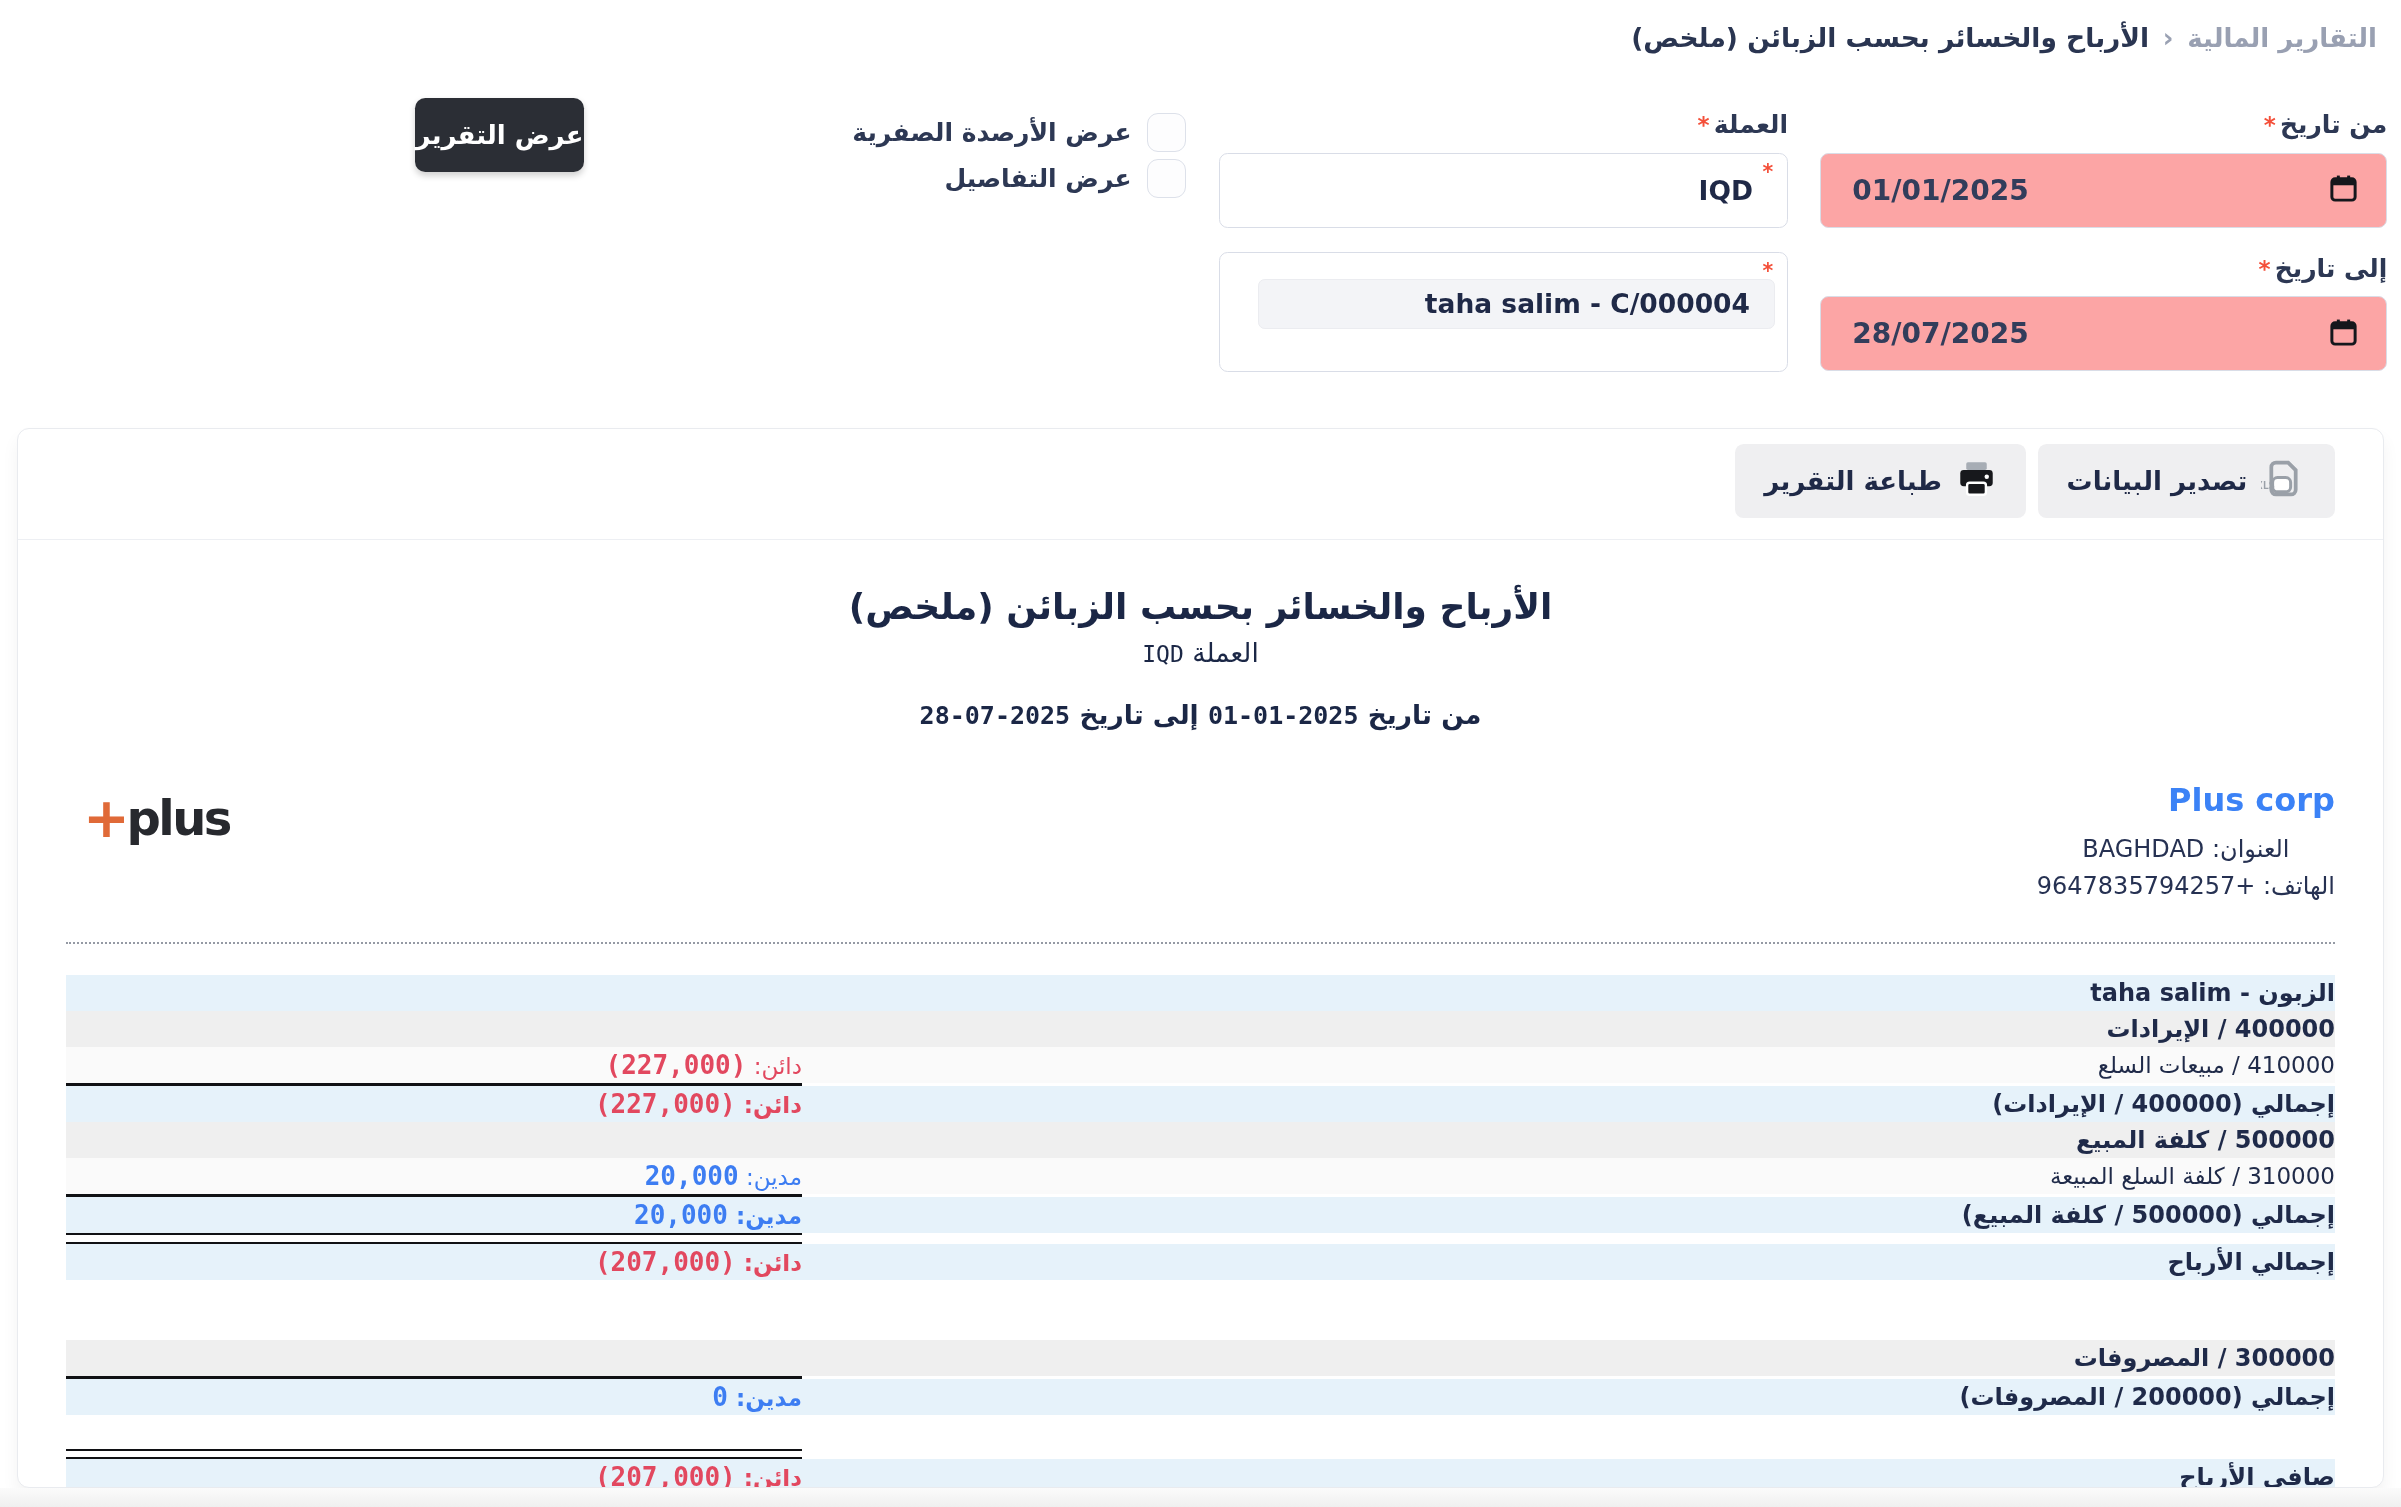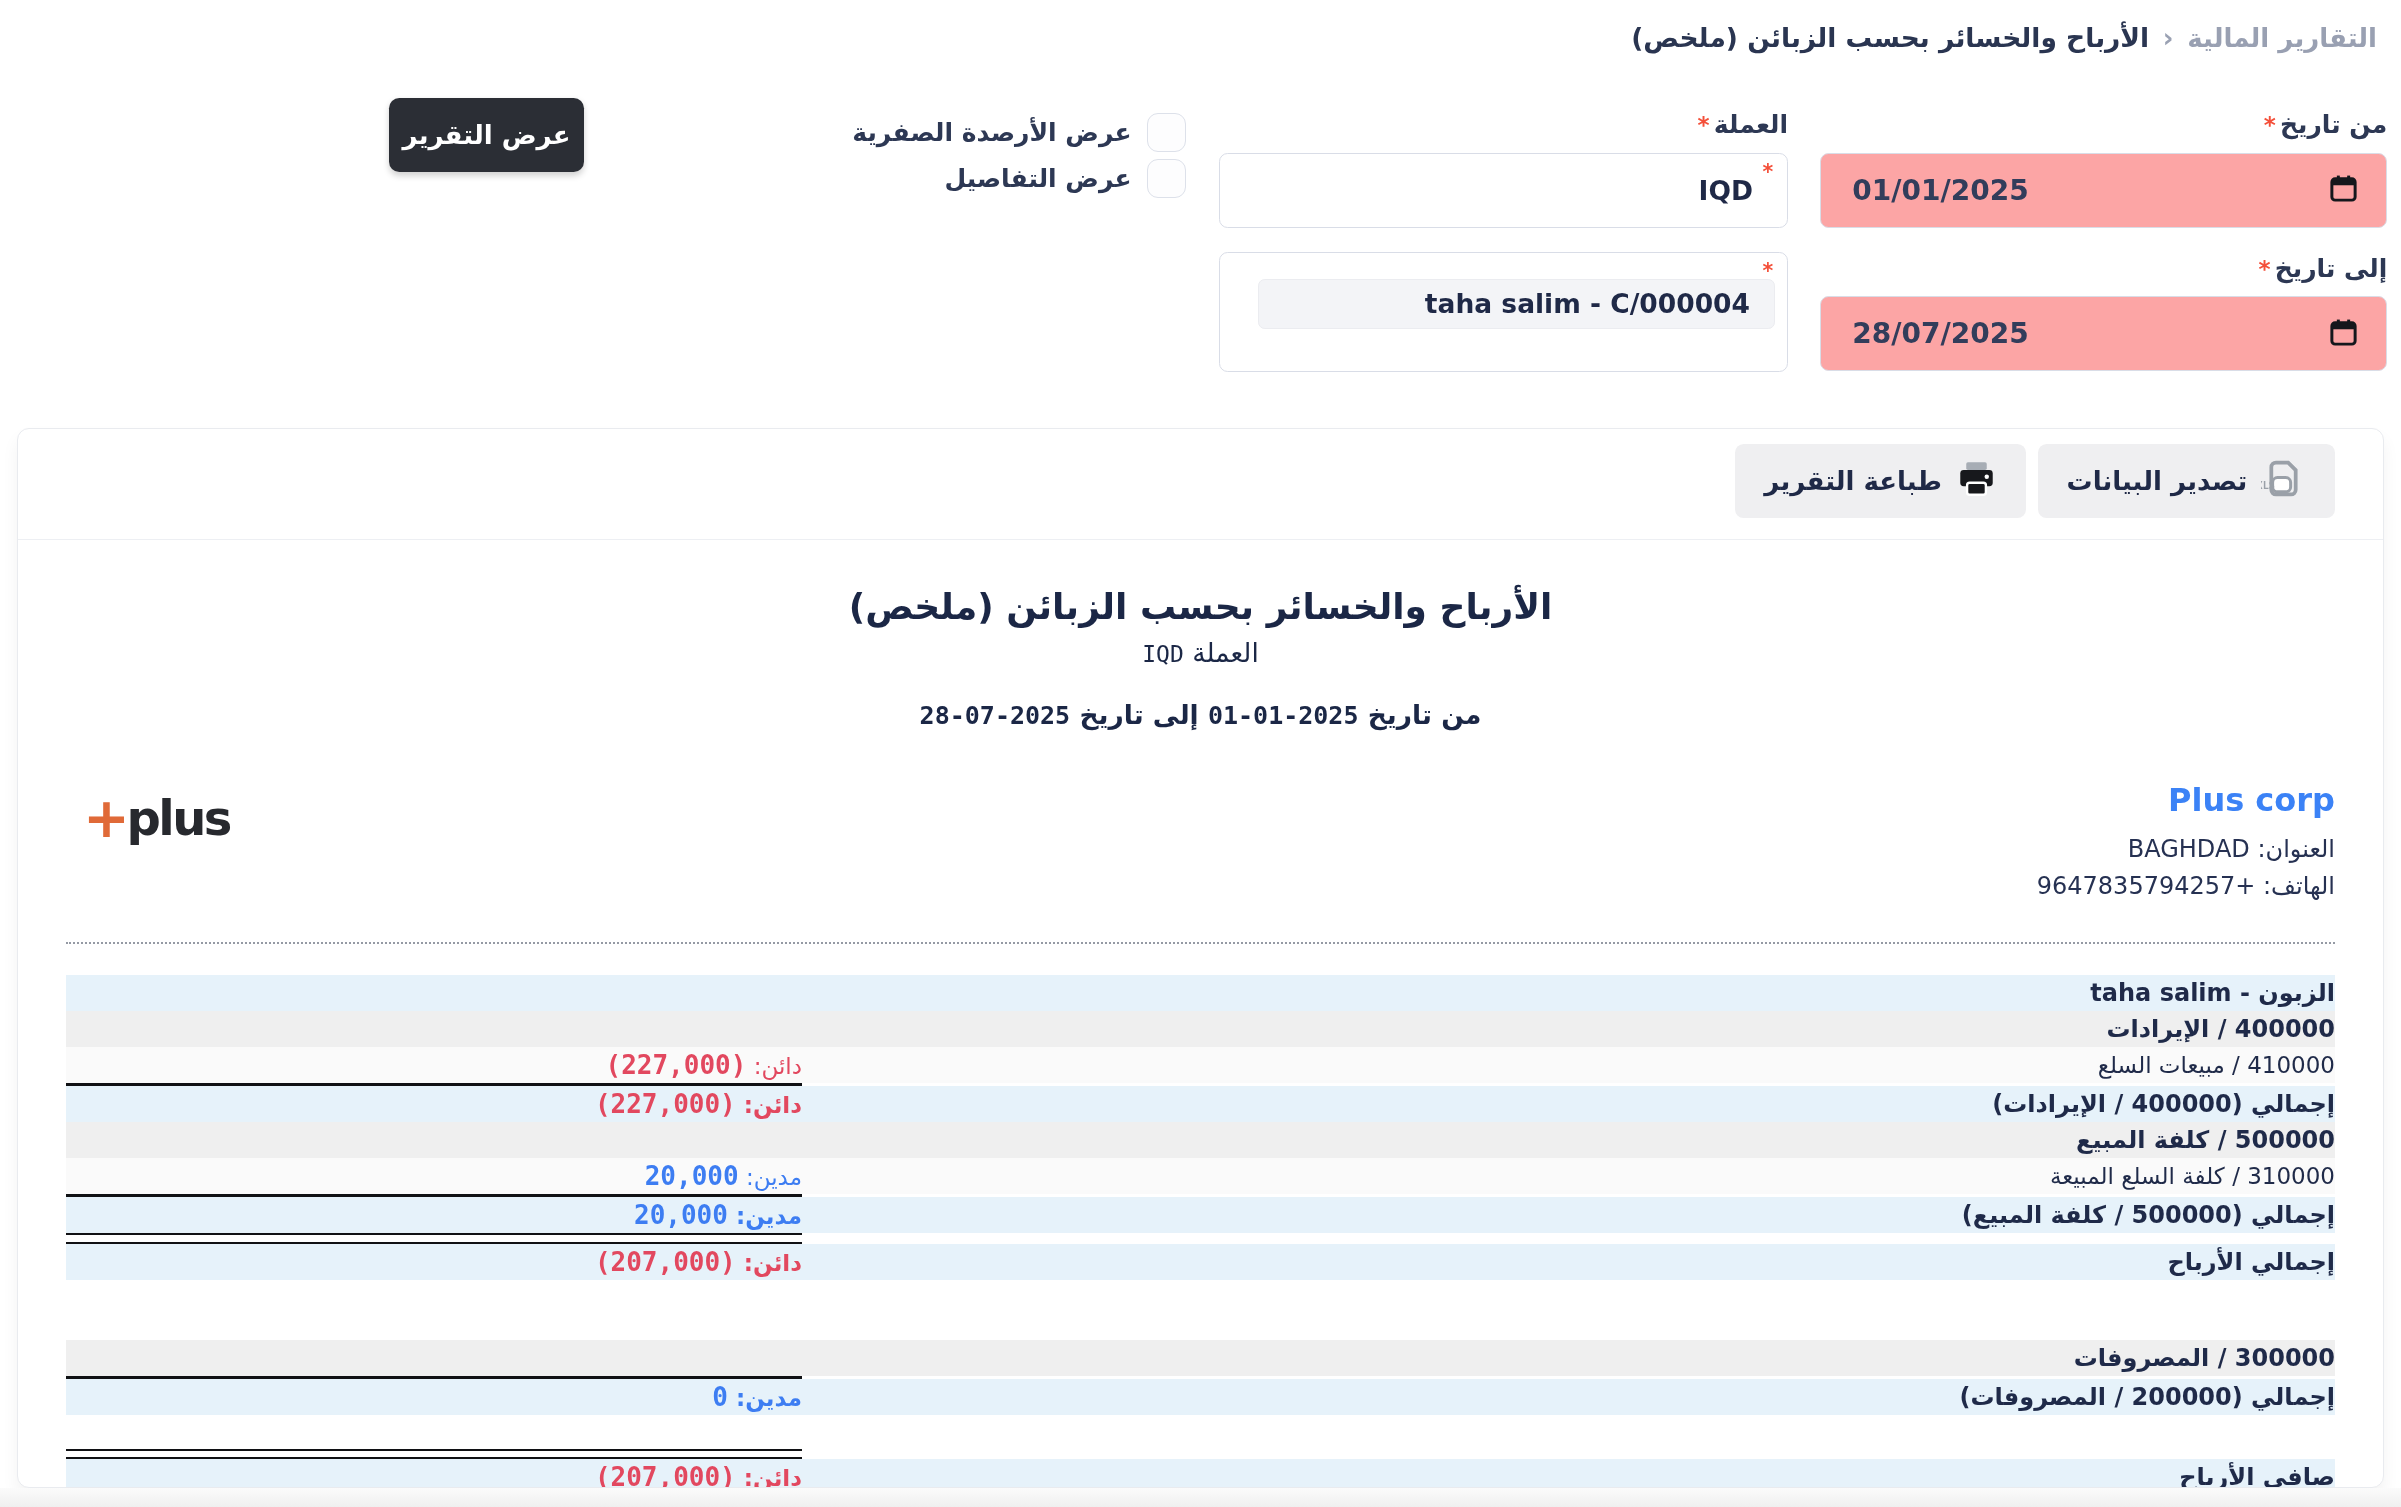--- a/index.html
+++ b/index.html
@@ -27,42 +27,42 @@
   .currency-input { height:75px; display:flex; align-items:center; padding:0 34px;
       font-size:26.5px; font-weight:bold; color:#1f2947; margin-bottom:24px; }
   .box-req { position:absolute; top:6.8px; right:13.7px; color:#f4503a; font-size:20.5px; font-weight:bold; }
   .customer-box { min-height:120px; padding:26px 12px 20.5px 38px; }
   .chip { background:#f3f4f7; border:0.9px solid #ebecf0; border-radius:6.8px; height:50px;
       display:flex; align-items:center; padding:0 24px; font-size:26.5px; font-weight:bold; color:#1f2947; }
   .check-group { position:absolute; top:113px; right:1215px; }
   .check-row { display:flex; align-items:center; gap:15.4px; margin-bottom:6.8px; justify-content:flex-start; }
   .checkbox { width:39px; height:39px; border:1.7px solid #dde1ea; border-radius:11px; background:#fdfdfe; flex:0 0 auto; }
   .check-label { font-size:25px; color:#2d3854; font-weight:600; white-space:nowrap; }
-  .run-btn { position:absolute; top:98px; right:1817px; width:195px; height:74px; background:#2b2e35;
+  .run-btn { position:absolute; top:98px; right:1817px; width:169px; height:74px; background:#2b2e35;
       color:#fff; border:none; border-radius:10.3px; font-size:26px; font-weight:bold;
       display:flex; align-items:center; justify-content:center; cursor:pointer;
       font-family:inherit; box-shadow:0 3.4px 6.8px rgba(0,0,0,.18); }
 
   
   .card { position:absolute; top:428px; right:17px; left:17px; height:1060px; background:#fff;
       border:1.7px solid #e9ebef; border-radius:12px; box-shadow:0 10.3px 17px rgba(0,0,0,.05); overflow:hidden; }
   .toolbar { display:flex; justify-content:flex-start; gap:12px; padding:15.4px 48px 20.5px; border-bottom:1.7px solid #edeff3; }
   .tb-btn { height:74px; background:#efeff1; border:none; border-radius:8.6px; display:flex; align-items:center;
       gap:13.7px; padding:0 29px; font-size:26px; font-weight:bold; color:#1f2947; cursor:pointer; font-family:inherit; }
 
   .report { padding:0 48px; }
   .r-title { text-align:center; margin-top:46px; font-size:36px; font-weight:bold; color:#1b2746; }
   .r-currency { text-align:center; margin-top:10.3px; font-size:26.5px; font-weight:normal; color:#1b2746; }
   .r-currency .mono { font-size:23px; }
   .r-period { text-align:center; margin-top:31px; font-size:26.5px; font-weight:bold; color:#1b2746; }
   .r-period .mono { font-size:25px; }
 
   .company { display:flex; justify-content:space-between; align-items:flex-start; margin-top:51px; }
   .c-name { font-size:32px; font-weight:bold; color:#3b82f6; margin-bottom:12px; }
-  .c-line { font-size:24px; color:#263152; line-height:1.55; }
+  .c-line { font-size:24px; color:#263152; line-height:1.55;text-align:center; }
   .c-logo { direction:ltr; display:flex; align-items:center; margin-top:8.6px; margin-left:17px; font-weight:bold; }
   .logo-plus { color:#e06a38; font-size:56px; line-height:1; margin-right:-3.4px; }
   .logo-text { color:#27292e; font-size:48px; letter-spacing:-2.6px; line-height:1; }
 
   .dashes { border-top:2.6px dotted #959aa4; margin-top:36px; }
 
   .pltable { margin-top:31px; }
   .prow { display:flex; align-items:center; min-height:36px; }
   .plabel { flex:1; font-size:23px; color:#1f2a49; padding-left:17px; }
   .prow.bold .plabel { font-weight:bold; font-size:24px; }

